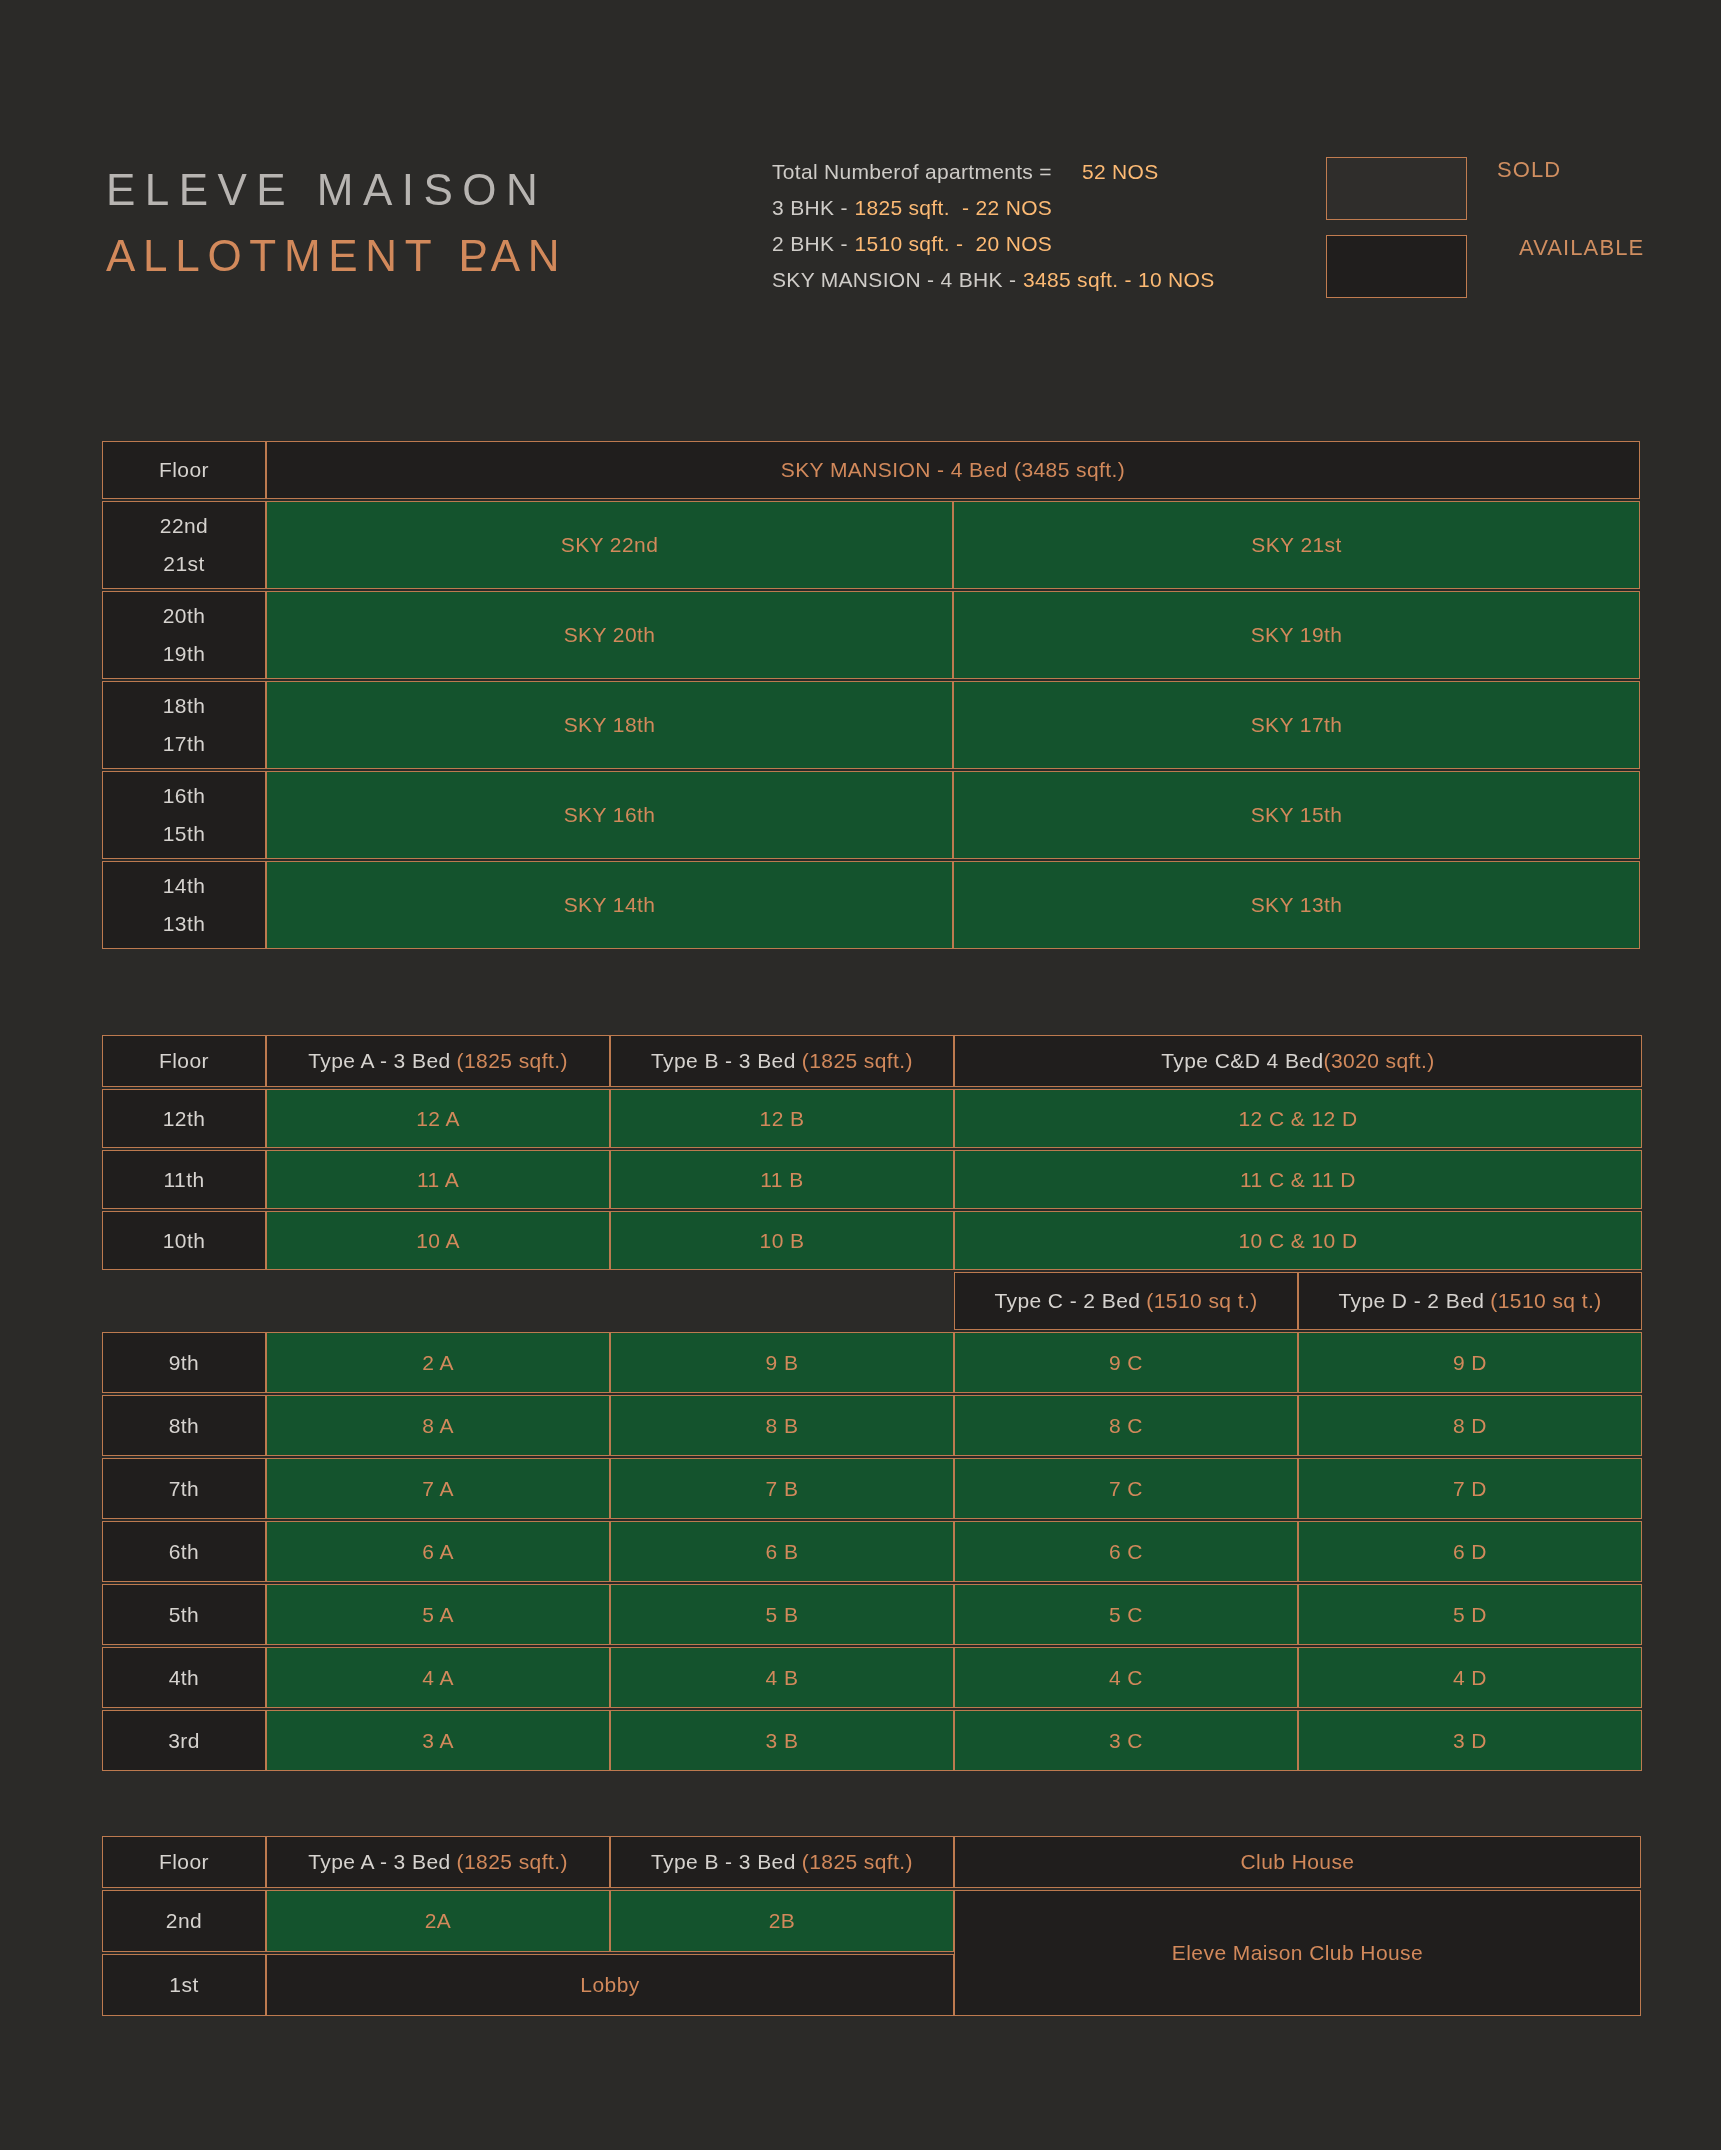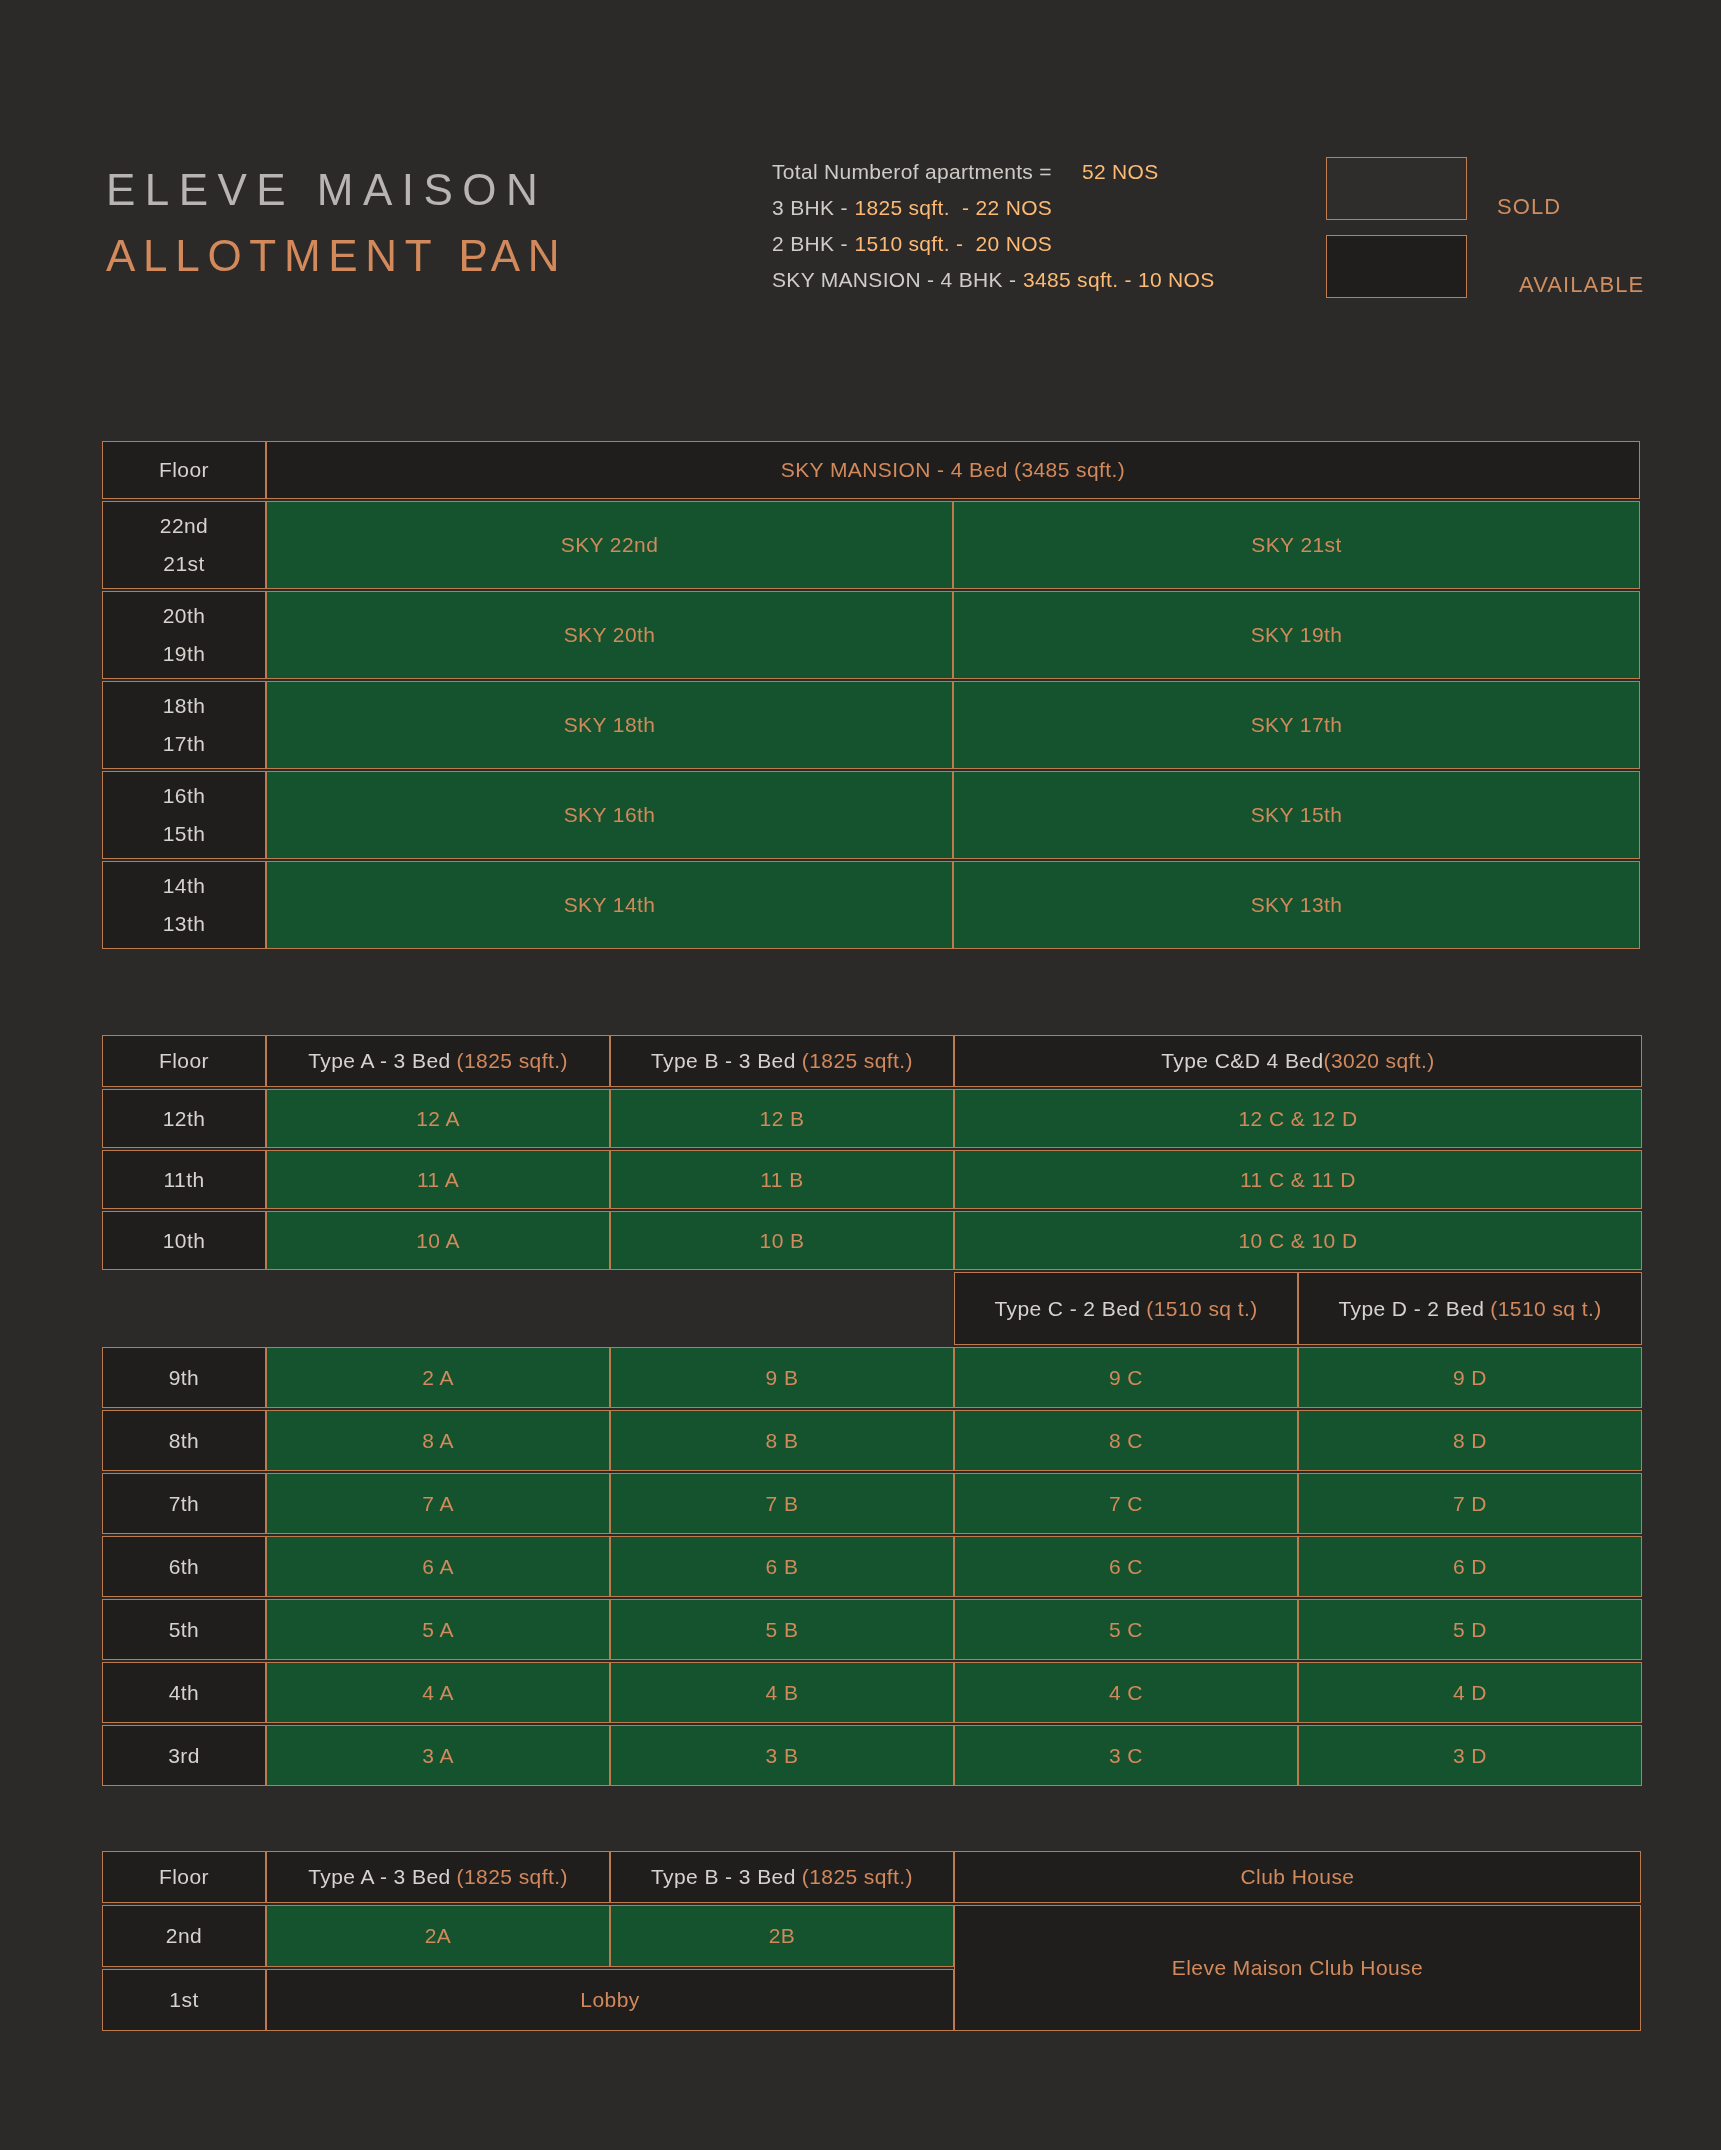--- a/index.html
+++ b/index.html
@@ -30,21 +30,21 @@
   .summary-line {
     display: flex; align-items: baseline;
     height: 36px; font-size: 21px; letter-spacing: 0.015em; white-space: pre;
   }
   .sum-white { color: #CFCCC8; }
   .sum-orange { color: #fdba74; margin-left: 6.7px; }
   .sum-orange.wide-gap { margin-left: 30px; }
 
   
   .legend { position: absolute; left: 1326px; top: 157px; }
-  .legend-item { display: flex; align-items: flex-end; }
+  .legend-item { display: flex; align-items: flex-start; }
   .legend-item + .legend-item { margin-top: 15px; gap: 22px; }
   .legend-swatch { width: 141px; height: 63px; border: 1.3px solid #C17C50; }
   .swatch-sold { background: #2F2D2B; }
   .swatch-available { background: #201E1D; }
   .legend-label {
     font-size: 22px; color: #D08E60;
     letter-spacing: 0.05em; margin-left: 30px;
   }
 
   
@@ -73,21 +73,21 @@
   .floor-stack span { display: block; line-height: 38px; }
   .ghost { border: none !important; background: transparent !important; }
 
   .t-sky { margin-top: 439px; }
   .t-sky td.hdr { height: 58px; }
   .t-sky td.row-cell { height: 88px; }
 
   .t-mid { margin-top: 82px; }
   .t-mid td.hdr { height: 52px; }
   .t-mid tr.row-upper td { height: 59px; }
-  .t-mid tr.row-sub td { height: 73px; }
+  .t-mid tr.row-sub td { height: 58px; }
   .t-mid tr.row-lower td { height: 61px; }
 
   .t-bot { margin-top: 61px; }
   .t-bot td.hdr { height: 52px; }
   .t-bot tr.row td { height: 62px; }
 </style>
 </head>
 <body>
 
 <div class="brand">

